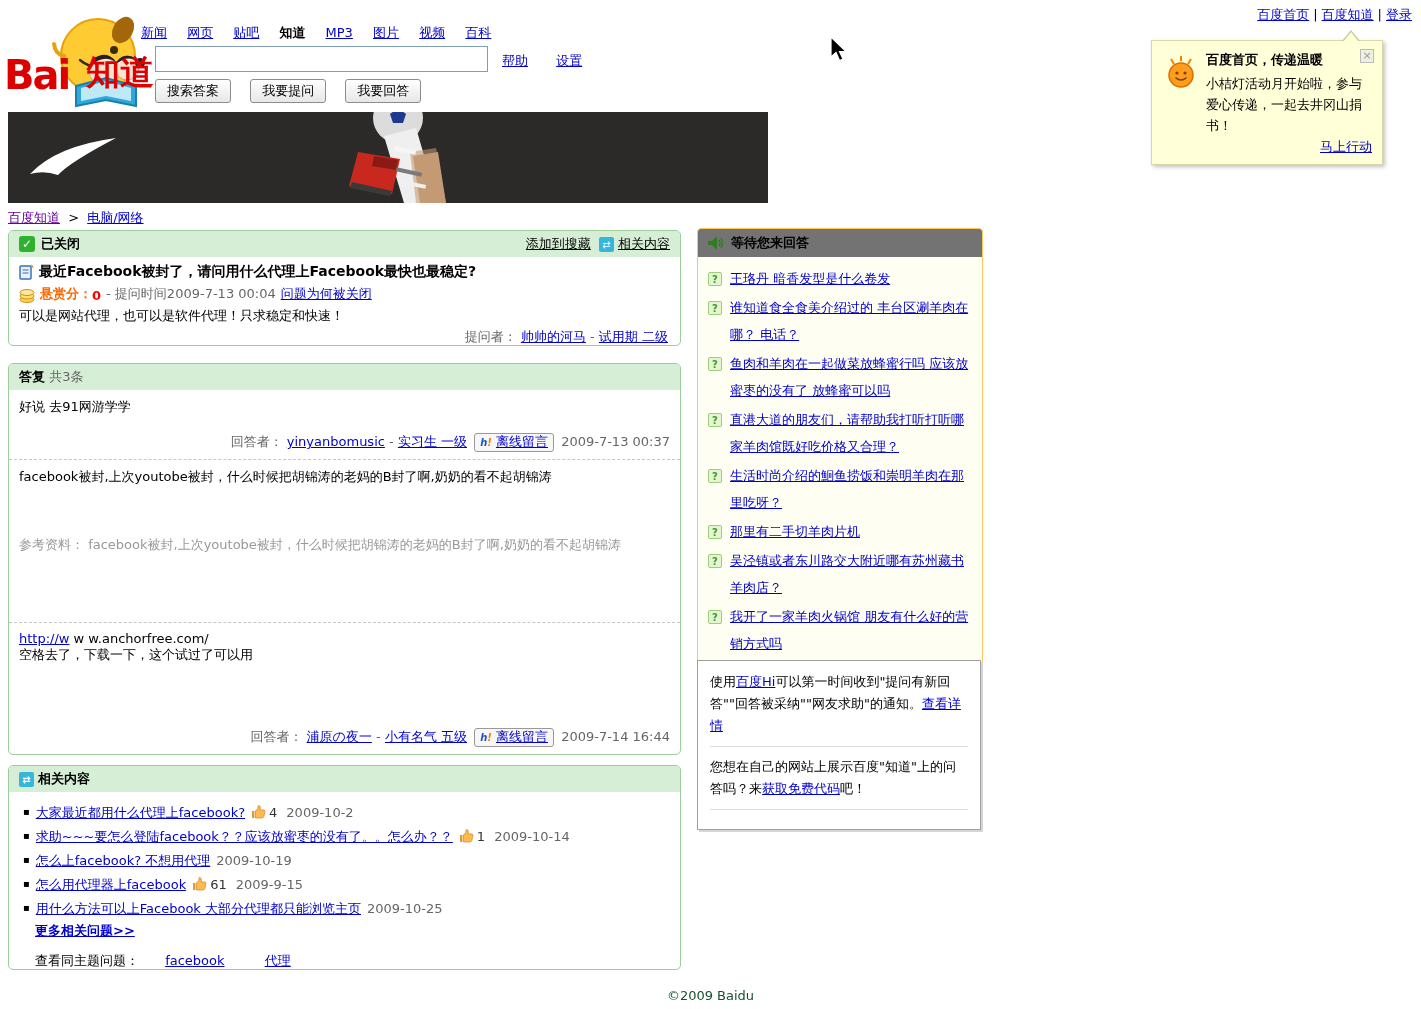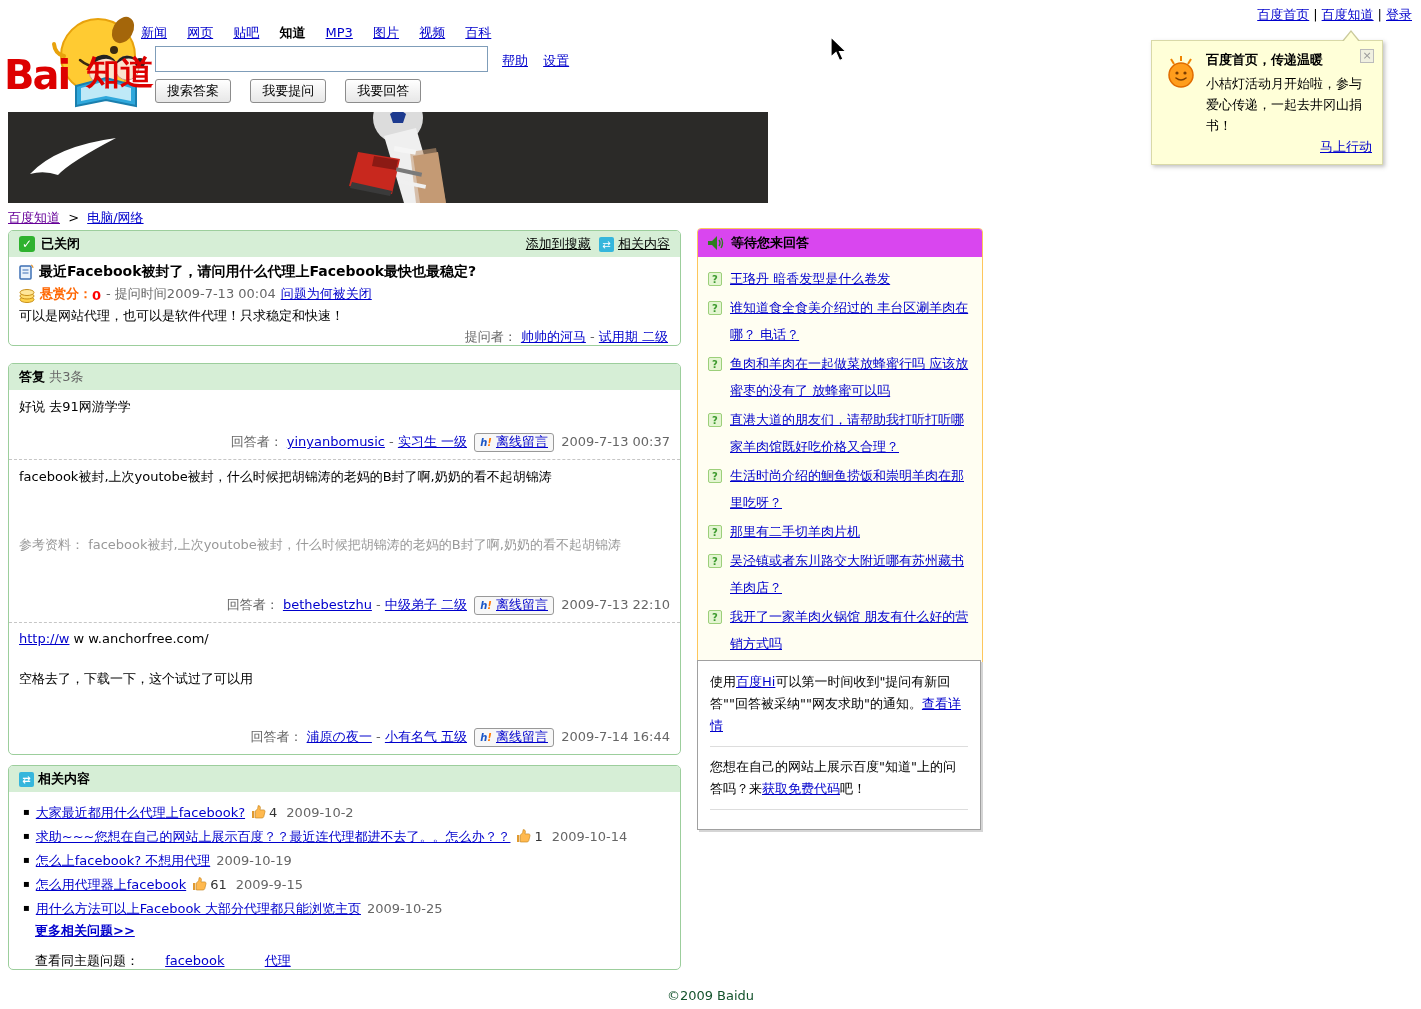--- a/index.html
+++ b/index.html
@@ -105,21 +105,21 @@
   .ritem .votes { margin: 0 3px; color:#333; }
   .ritem .date { color:#666; margin-left:6px; }
   .thumb { vertical-align:-2px; margin-left:6px; }
   .more-row { padding: 2px 10px 0 26px; }
   .more-row a { font-weight:bold; }
   .topic-row { padding: 12px 10px 0 26px; }
   .topic-row a { margin-right: 36px; }
 
   
   .wbox { left:697px; top:228px; width:286px; background:#fffef2; border:1px solid #fdc65c; border-radius:4px; overflow:hidden; }
-  .wbox-head { background:#d946ef; height:28px; line-height:28px; padding:0 10px; font-weight:bold; display:flex; align-items:center; }
+  .wbox-head { background:#737373; height:28px; line-height:28px; padding:0 10px; font-weight:bold; display:flex; align-items:center; }
   .icon-speaker { width:16px; height:14px; margin-right:7px; flex:none; }
   .wlist { padding: 6px 10px 10px 10px; }
   .witem { display:flex; margin-top: 2px; }
   .icon-q {
     flex:none; width:14px; height:14px; margin: 7px 8px 0 0;
     background:#e4f5d2; border:1px solid #9ccf7a; border-radius:2px;
     color:#3d9b2f; font-size:10px; font-weight:bold; line-height:13px; text-align:center;
   }
   .witem a { line-height: 27px; }
 
@@ -168,21 +168,21 @@
   <span class="active">知道</span>
   <a>MP3</a>
   <a>图片</a>
   <a>视频</a>
   <a>百科</a>
 </div>
 
 <input class="abs search-input" style="left: 155px; top: 46px;" value="">
 <div class="abs" style="left:502px; top:52px;">
   <a>帮助</a>
-  <a style="margin-left:11px;">设置</a>
+  <a style="margin-left:24px;">设置</a>
 </div>
 <div class="abs" style="left:155px; top:79px;">
   <span class="btn">搜索答案</span>
   <span class="btn">我要提问</span>
   <span class="btn">我要回答</span>
 </div>
 
 <div class="abs toplinks" style="right:9px; top:6px;">
   <a>百度首页</a><span class="sep">|</span><a>百度知道</a><span class="sep">|</span><a>登录</a>
 </div>
@@ -293,34 +293,27 @@
       <span>2009-7-13 00:37</span>
     </div>
   </div>
 
   <div class="answer" style="height:163px;">
     <div>facebook被封,上次youtobe被封，什么时候把胡锦涛的老妈的B封了啊,奶奶的看不起胡锦涛</div>
     <div class="lgray" style="margin-top:46px; width:615px; line-height:26px;">
       <span>参考资料：</span>
       <span>facebook被封,上次youtobe被封，什么时候把胡锦涛的老妈的B封了啊,奶奶的看不起胡锦涛</span>
     </div>
-    <div class="foot">
-      <span>回答者：</span>
-      <a>bethebestzhu</a> -
-      <a>中级弟子 二级</a>
-      <span class="hi-btn"><span class="hi-ic"><span class="h">h</span><span class="ex">!</span></span> <a>离线留言</a></span>
-      <span>2009-7-13 22:10</span>
-    </div>
   </div>
 
   <div class="answer last" style="height:131px;">
     <div>
       <a>http://w</a><span> w w.anchorfree.com/</span>
     </div>
-    <div style="margin-top:24px;">空格去了，下载一下，这个试过了可以用</div>
+    <div style="">空格去了，下载一下，这个试过了可以用</div>
     <div class="foot">
       <span>回答者：</span>
       <a>浦原の夜一</a> -
       <a>小有名气 五级</a>
       <span class="hi-btn"><span class="hi-ic"><span class="h">h</span><span class="ex">!</span></span> <a>离线留言</a></span>
       <span>2009-7-14 16:44</span>
     </div>
   </div>
 </div>
 
@@ -330,21 +323,21 @@
     <span>相关内容</span>
   </div>
   <div class="rlist">
     <div class="ritem">
       <span class="bullet">▪</span><a>大家最近都用什么代理上facebook?</a><svg class="thumb" width="15" height="15" viewBox="0 0 15 15">
           <path d="M1 7h2.4v7H1z" fill="#e09a30"></path>
           <path d="M4.4 14V7l2.2-2.2.6-3.2c1.6 0 2.2 1 2.2 2.1L9 5.9h3.6c1 0 1.6.9 1.4 1.8l-1.2 4.9c-.2.8-.9 1.4-1.8 1.4z" fill="#ffb94f" stroke="#c07c10" stroke-width=".6"></path>
         </svg><span class="votes">4</span><span class="date">2009-10-2</span>
     </div>
     <div class="ritem">
-      <span class="bullet">▪</span><a>求助~~~您想在自己的网站上展示百度？？最近连代理都进不去了。。怎么办？？</a><svg class="thumb" width="15" height="15" viewBox="0 0 15 15">
+      <span class="bullet">▪</span><a>求助~~~要怎么登陆facebook？？应该放蜜枣的没有了。。怎么办？？</a><svg class="thumb" width="15" height="15" viewBox="0 0 15 15">
           <path d="M1 7h2.4v7H1z" fill="#e09a30"></path>
           <path d="M4.4 14V7l2.2-2.2.6-3.2c1.6 0 2.2 1 2.2 2.1L9 5.9h3.6c1 0 1.6.9 1.4 1.8l-1.2 4.9c-.2.8-.9 1.4-1.8 1.4z" fill="#ffb94f" stroke="#c07c10" stroke-width=".6"></path>
         </svg><span class="votes">1</span><span class="date">2009-10-14</span>
     </div>
     <div class="ritem">
       <span class="bullet">▪</span><a>怎么上facebook? 不想用代理</a><span class="date">2009-10-19</span>
     </div>
     <div class="ritem">
       <span class="bullet">▪</span><a>怎么用代理器上facebook</a><svg class="thumb" width="15" height="15" viewBox="0 0 15 15">
           <path d="M1 7h2.4v7H1z" fill="#e09a30"></path>

